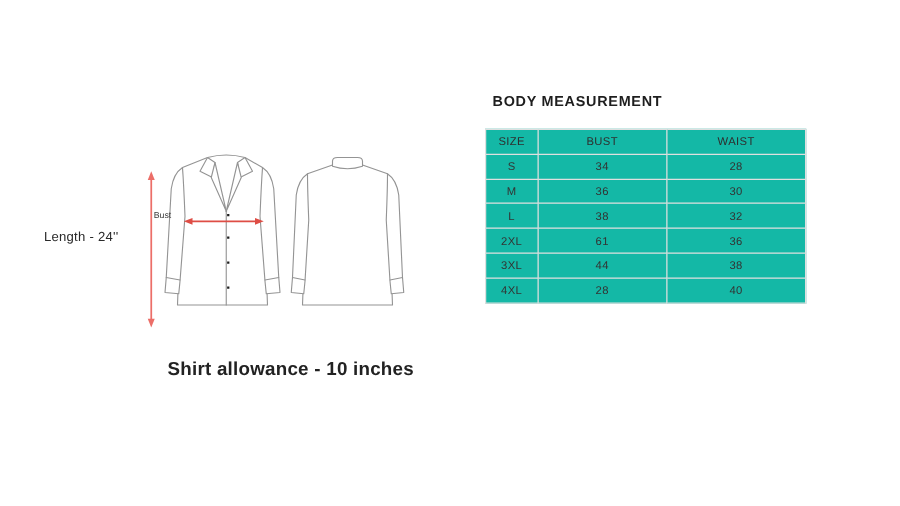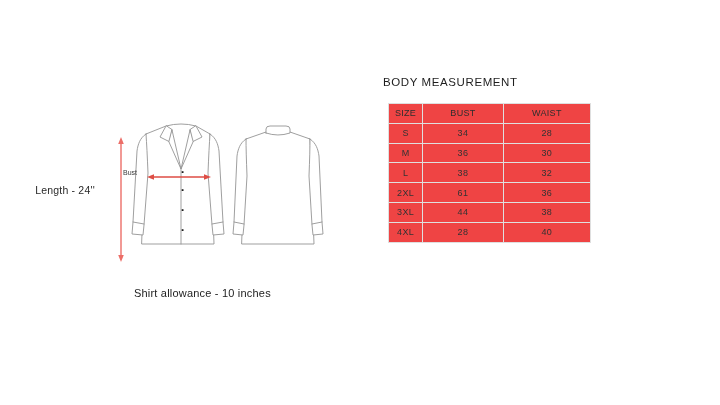--- a/index.html
+++ b/index.html
@@ -4,28 +4,28 @@
 <style>
   html,body{margin:0;padding:0;background:#ffffff;}
   body{font-family:"Liberation Sans", sans-serif;}
   .page{position:relative;width:720px;height:405px;background:#ffffff;overflow:hidden;}
 
   
   .shirt-svg{position:absolute;left:100px;top:118px;width:230px;height:150px;}
   .length-label{position:absolute;left:20px;top:184px;width:90px;text-align:center;
     font-size:10.5px;font-weight:400;color:#2a2a2a;letter-spacing:.2px;}
   .bust-label{position:absolute;left:123px;top:169px;font-size:7px;font-weight:500;color:#3a3a3a;}
-  .allowance-note{position:absolute;left:134px;top:287px;font-size:11px;font-weight:400;
+  .allowance-note{position:absolute;left:134px;top:287px;font-size:15px;font-weight:700;
     color:#222222;letter-spacing:.2px;}
 
   
-  .section-title{position:absolute;left:383px;top:76px;font-size:11.5px;font-weight:400;
+  .section-title{position:absolute;left:394px;top:76px;font-size:11.5px;font-weight:700;
     color:#1e1e1e;letter-spacing:.6px;}
-  .size-table{position:absolute;left:388px;top:103px;width:203px;border-collapse:collapse;
-    background:#ef4444;}
+  .size-table{position:absolute;left:388px;top:103px;width:257px;border-collapse:collapse;
+    background:#14b8a6;}
   .size-table th,.size-table td{border:1px solid #dfdfdf;text-align:center;vertical-align:middle;
     height:18.8px;padding:0;font-size:9px;color:#333333;font-weight:400;letter-spacing:.3px;}
   .size-table th{color:#2e2e2e;}
 </style>
 </head>
 <body>
 
 <div class="page">
 
   <svg class="shirt-svg" viewBox="0 0 230 150" xmlns="http://www.w3.org/2000/svg">

